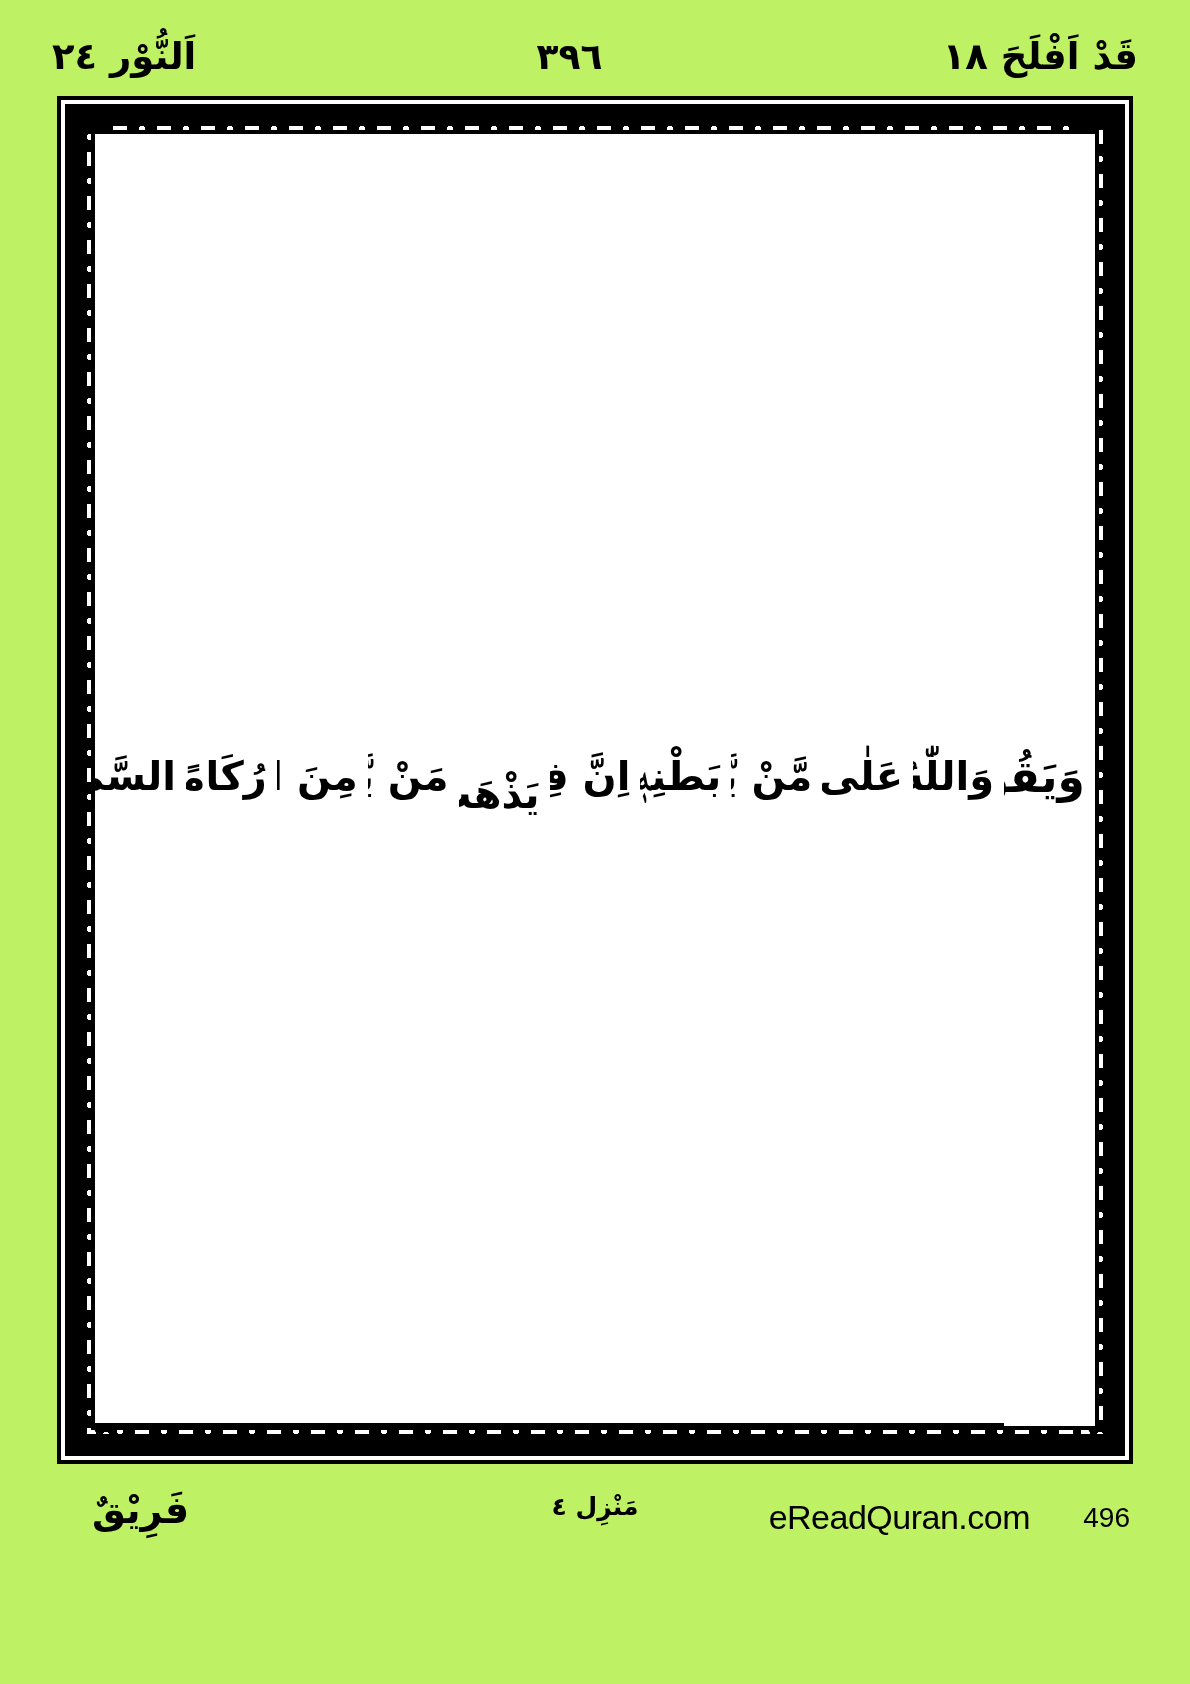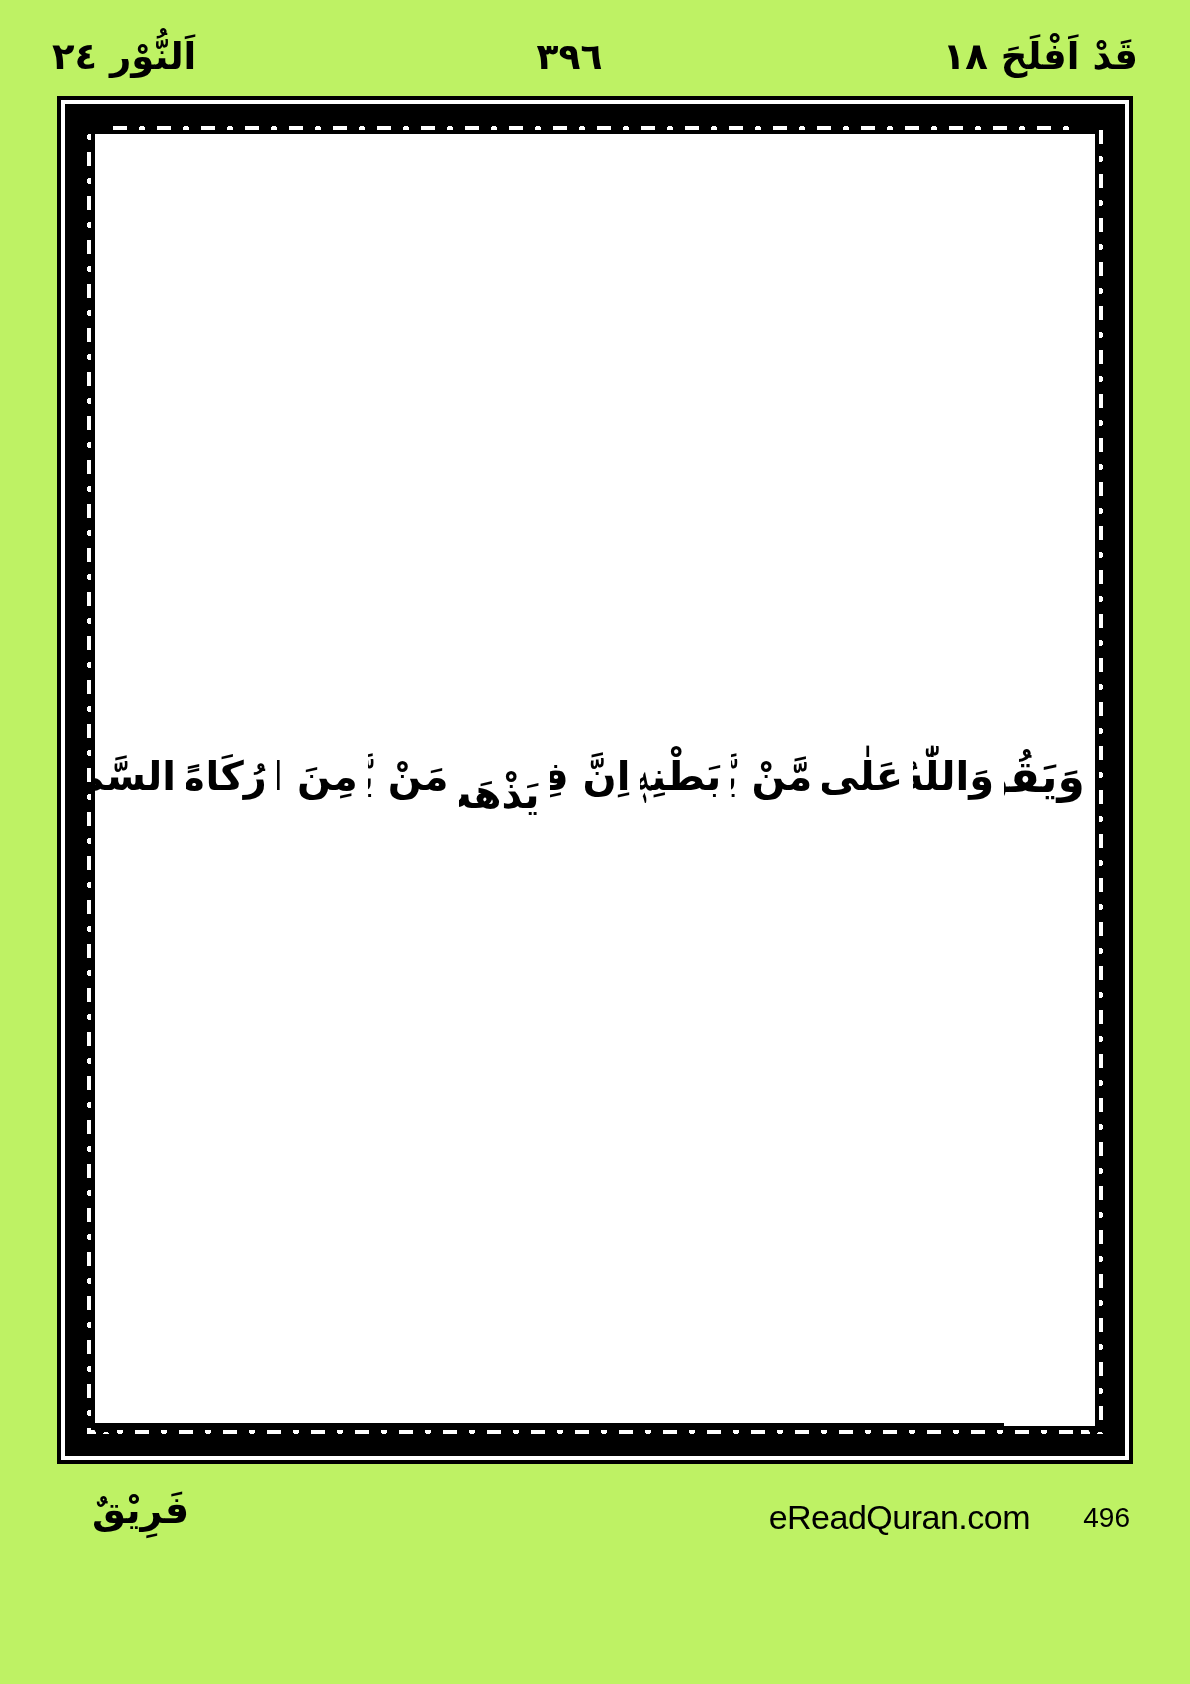--- a/index.html
+++ b/index.html
@@ -237,17 +237,18 @@
         </div>
         <div class="ayah-line">
           <div class="ayah-text" style="font-size: 44px;">وَيَقُوْلُوْنَ اٰمَنَّا بِاللّٰهِ وَبِالرَّسُوْلِ وَاَطَعْنَا ثُمَّ يَتَوَلّٰى</div>
         </div>
       </div>
     </div>
   </div>
 
   <div class="footer">
     <div class="footer-juz-word">فَرِيْقٌ</div>
+    <div class="footer-manzil">مَنْزِل ٤</div>
     <div class="footer-site">eReadQuran.com</div>
     <div class="footer-pageno">496</div>
   </div>
 
 </div>
 
 </body></html>

